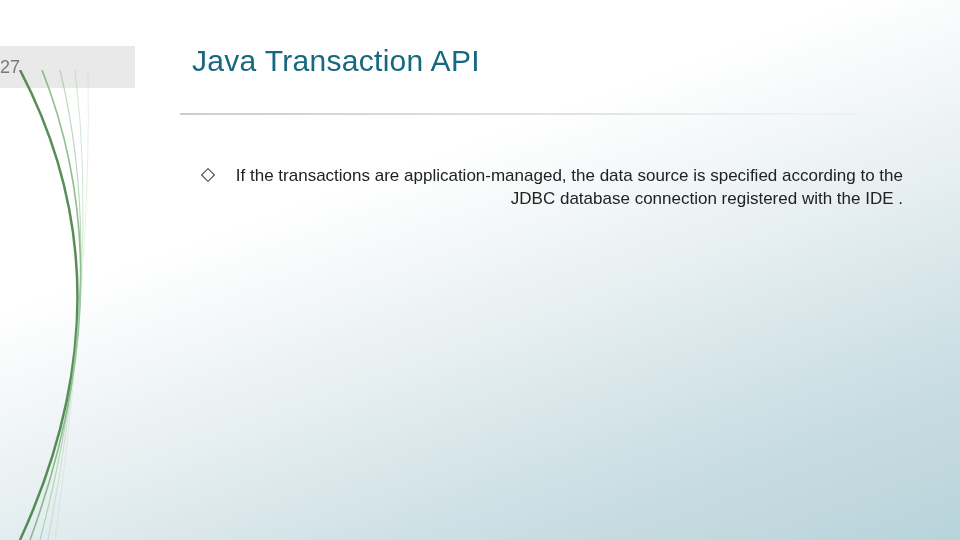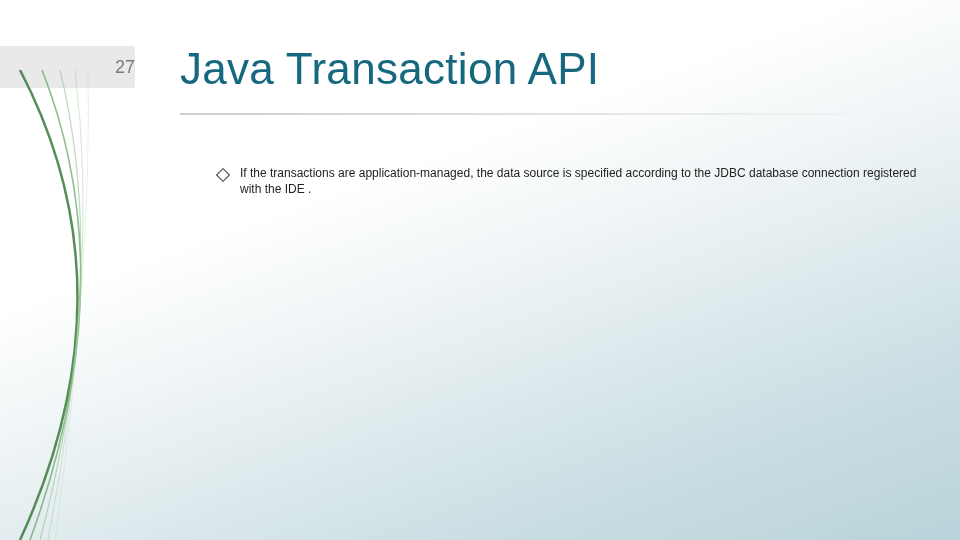--- a/index.html
+++ b/index.html
@@ -12,49 +12,50 @@
   }
   .page-number-box {
     position: absolute;
     left: 0;
     top: 46px;
     width: 135px;
     height: 42px;
     background: #e9e9e9;
     display: flex;
     align-items: center;
-    justify-content: flex-end;
+    justify-content: flex-start;
     color: #7a7a7a;
     font-size: 18px;
   }
   .title {
     position: absolute;
-    left: 180px;
+    left: 192px;
     top: 44px;
-    font-size: 44px;
+    font-size: 30px;
     font-weight: 400;
     color: #15687f;
     letter-spacing: 0.3px;
   }
   .underline {
     position: absolute;
     left: 180px;
     top: 113px;
     width: 720px;
     height: 2px;
     background: linear-gradient(to right, rgba(200,200,200,0.9) 0%, rgba(200,200,200,0.5) 55%, rgba(200,200,200,0) 100%);
   }
   .content {
     position: absolute;
-    left: 218px;
+    left: 203px;
     top: 165px;
     width: 700px;
     color: #222;
-    font-size: 12px;
+    font-size: 17px;
     line-height: 1.35;
+    text-align: right;
   }
   .bullet-1 {
     position: relative;
     padding-left: 22px;
     margin-bottom: 18px;
   }
   .bullet-2 {
     position: relative;
     padding-left: 22px;
     margin-left: 28px;

